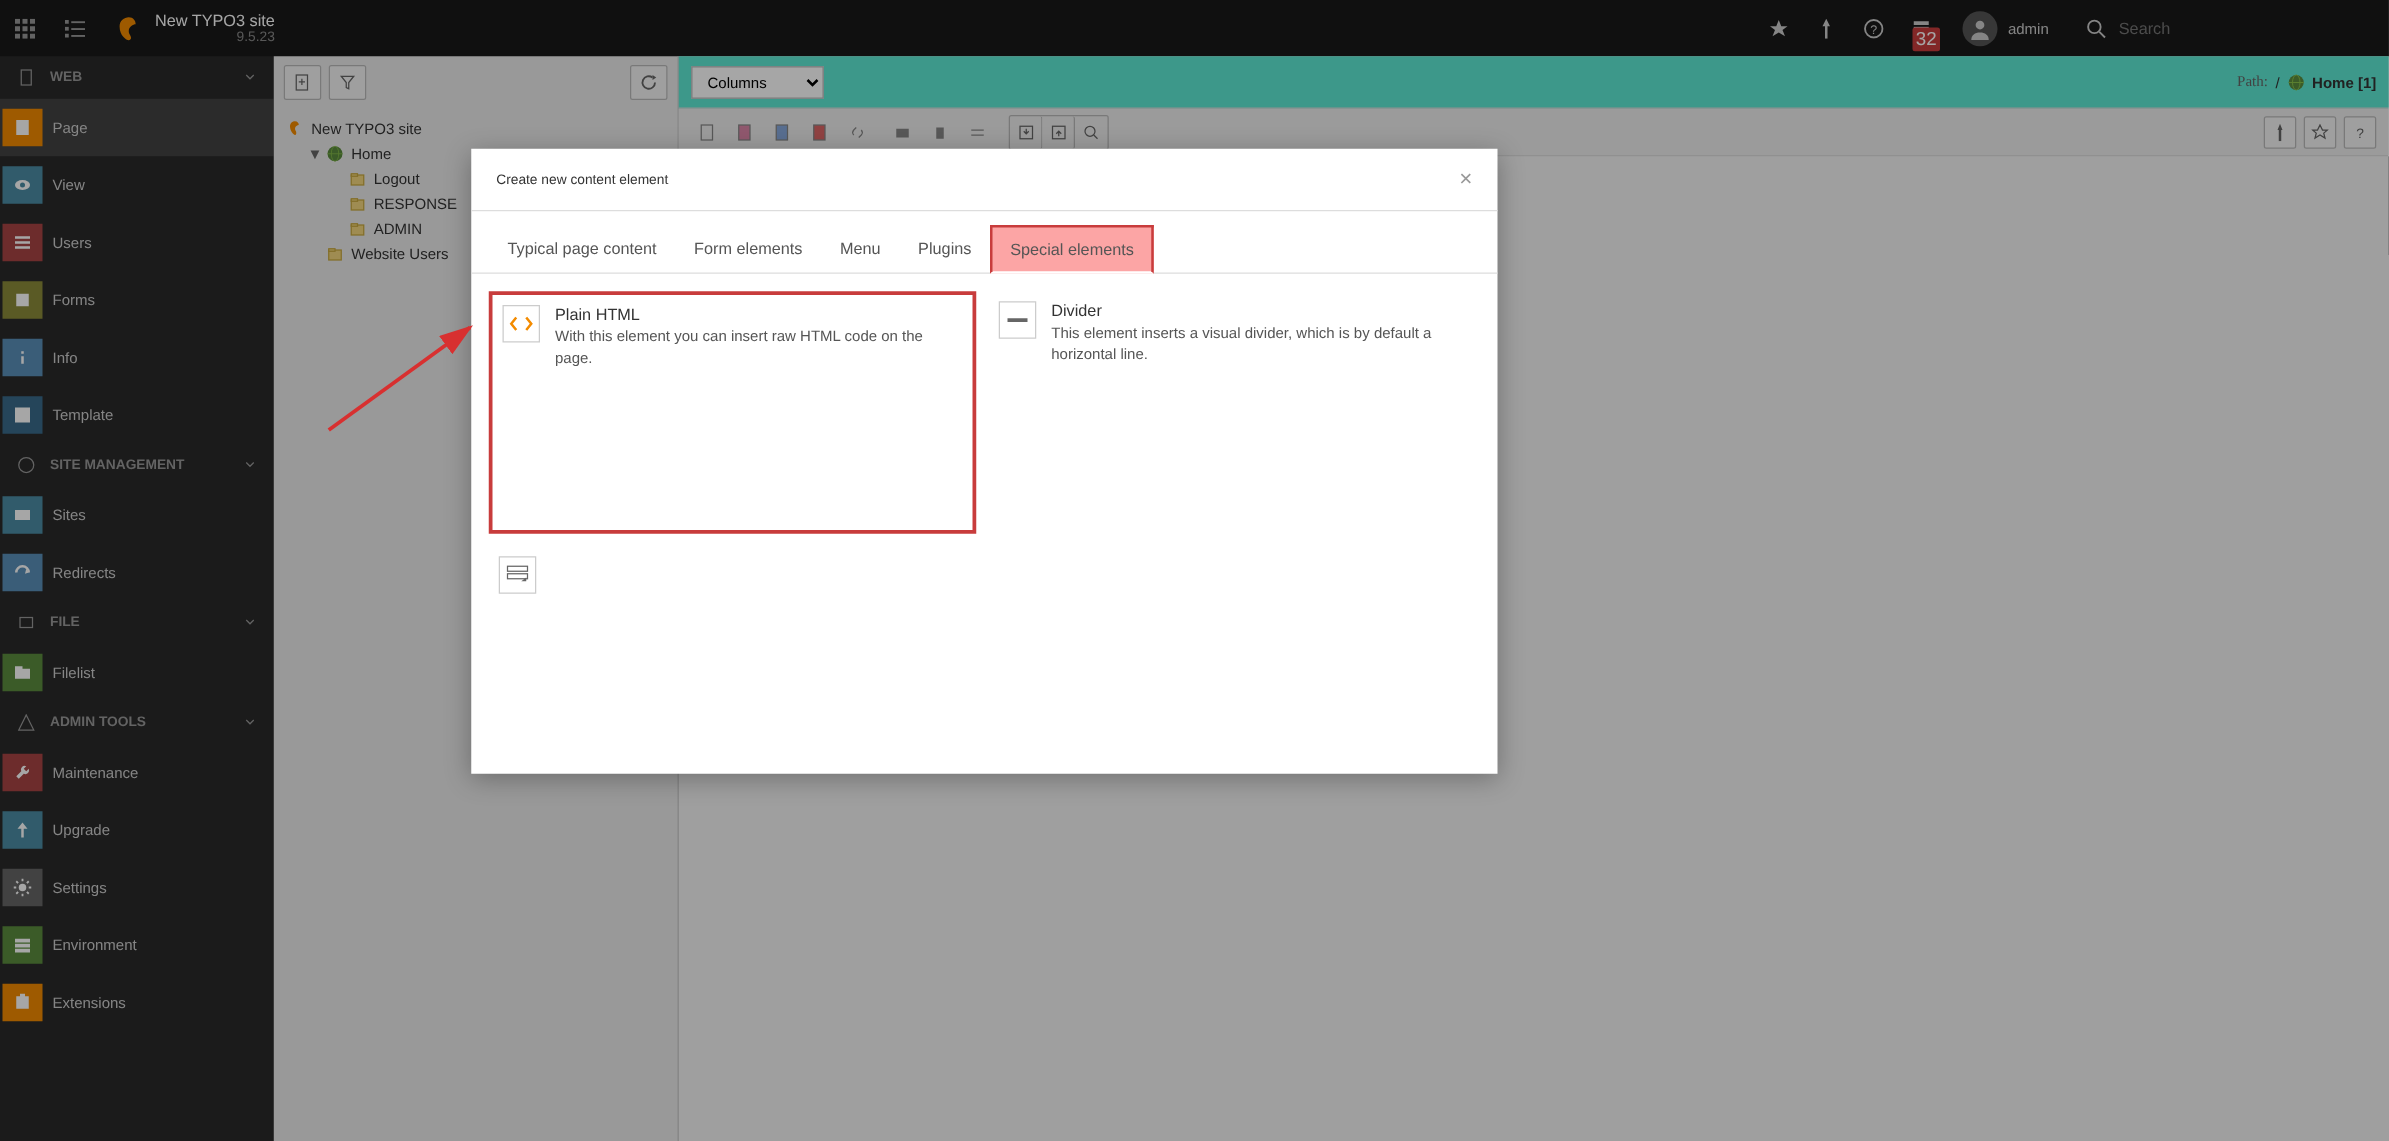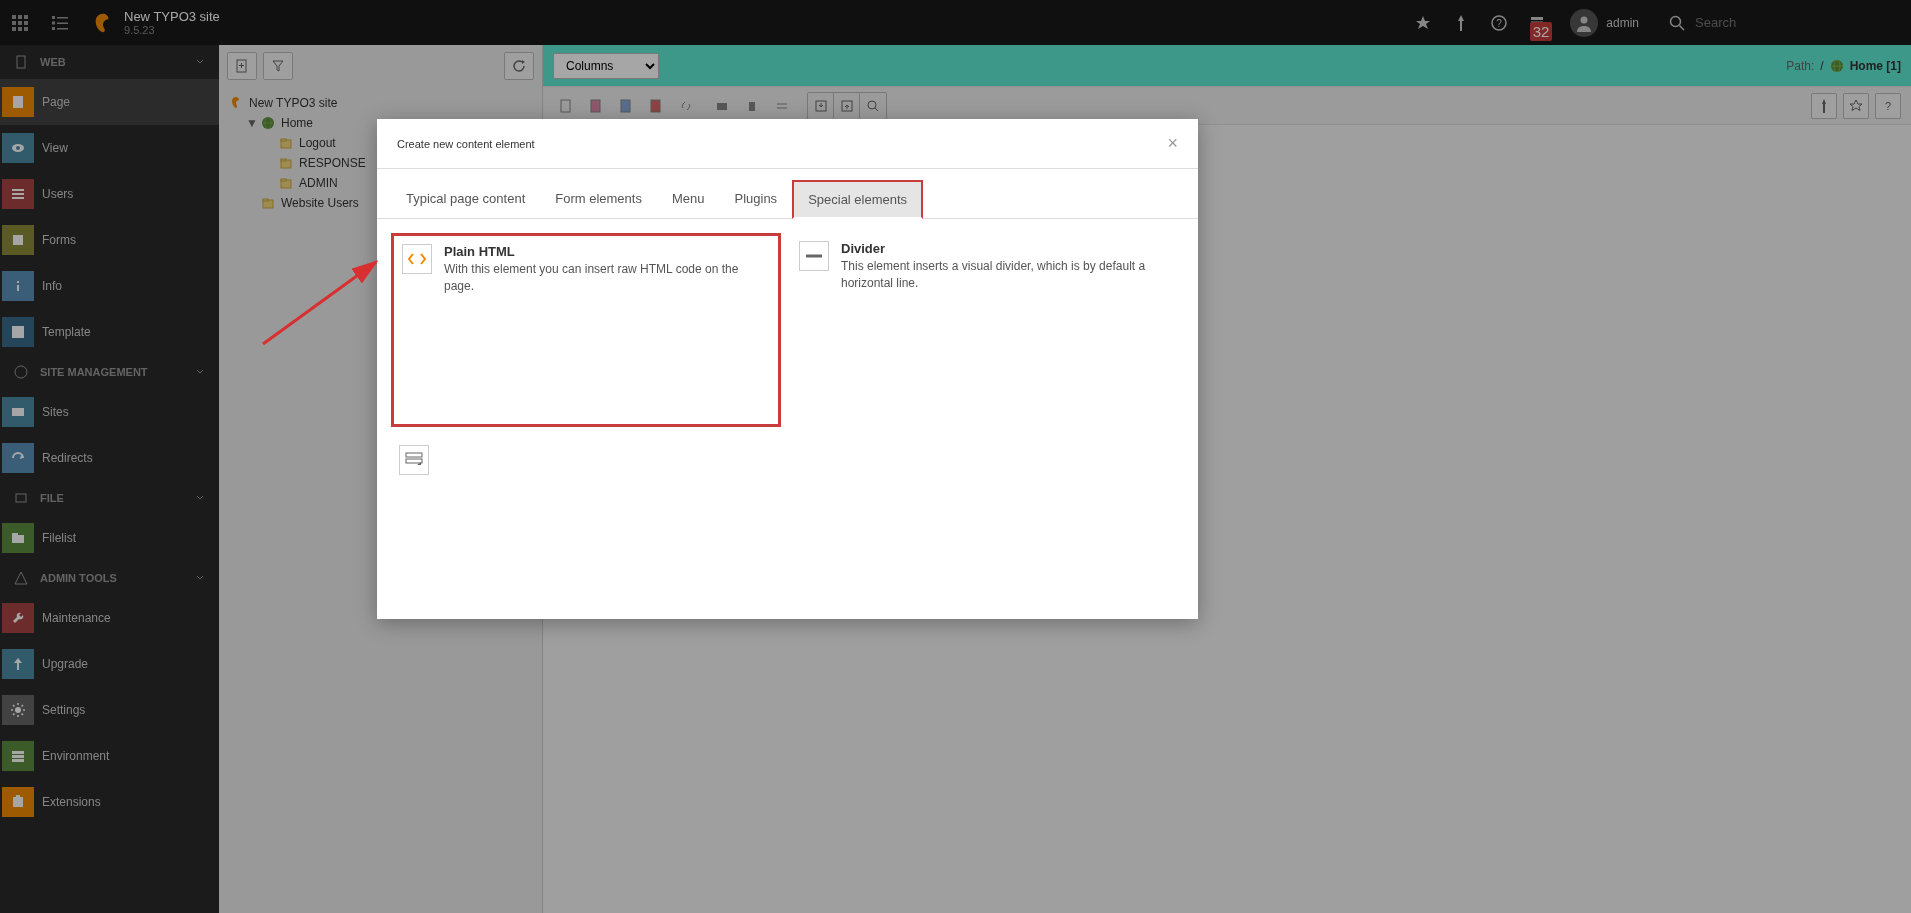--- a/index.html
+++ b/index.html
@@ -6,21 +6,21 @@
 body { background: #1a1a1a; width: 1911px; height: 913px; overflow: hidden; font-size: 12px; position: relative; }
 
 
 .topbar { height: 45px; background: #1a1a1a; display: flex; align-items: center; color: #ccc; }
 .topbar-left { display: flex; align-items: center; }
 .grid-btn, .list-btn { width: 40px; height: 45px; display: flex; align-items: center; justify-content: center; cursor: pointer; }
 .logo { display: flex; align-items: center; padding: 0 12px; }
 .logo-icon { width: 22px; height: 22px; margin-right: 10px; }
 .logo-text { display: flex; flex-direction: column; }
 .logo-title { color: #fff; font-size: 13px; }
-.logo-version { color: #888; font-size: 11px; }
+.logo-version { color: #888; font-size: 11px; text-align: right; }
 .topbar-right { margin-left: auto; display: flex; align-items: center; height: 45px; }
 .tb-icon { width: 38px; height: 45px; display: flex; align-items: center; justify-content: center; cursor: pointer; color: #ccc; }
 .badge-box { position: relative; }
 .badge { position: absolute; bottom: 4px; right: 4px; background: #c83c3c; color: #fff; font-size: 15px; padding: 1px 3px; border-radius: 2px; }
 .user-box { display: flex; align-items: center; padding: 0 14px; height: 45px; cursor: pointer; }
 .avatar { width: 28px; height: 28px; border-radius: 50%; background: #555; display: flex; align-items: center; justify-content: center; margin-right: 8px; }
 .search-box { display: flex; align-items: center; padding: 0 16px; height: 45px; cursor: pointer; }
 .search-box input { background: transparent; border: none; color: #ccc; font-size: 13px; margin-left: 10px; outline: none; width: 200px; }
 
 
@@ -42,47 +42,47 @@
 .tree-indent { display: inline-block; }
 .tree-toggle { width: 14px; display: inline-block; text-align: center; color: #666; }
 .tree-icon { width: 18px; height: 16px; display: inline-flex; align-items: center; justify-content: center; margin-right: 4px; }
 .tree-label { white-space: nowrap; }
 
 
 .main { position: absolute; top: 45px; left: 543px; right: 0; bottom: 0; background: #f5f5f5; }
 .main-toolbar { height: 42px; display: flex; align-items: center; padding: 0 10px; border-bottom: 1px solid #ddd; background: #5eead4; }
 .main-toolbar select { height: 26px; border: 1px solid #bbb; background: #fff; padding: 0 28px 0 8px; font-size: 12px; }
 .path-area { margin-left: auto; font-size: 12px; color: #333; display: flex; align-items: center; gap: 6px; }
-.path-label { color: #666; }
+.path-label { color: #666; font-family: Liberation Serif, serif; }
 .path-home { font-weight: bold; }
 .main-toolbar2 { height: 38px; display: flex; align-items: center; padding: 0 10px; gap: 4px; border-bottom: 1px solid #ddd; background: #eee; }
 .mt-btn { width: 26px; height: 26px; display: flex; align-items: center; justify-content: center; cursor: pointer; border-radius: 2px; }
 .mt-group { display: flex; border: 1px solid #bbb; border-radius: 2px; margin-left: 8px; }
 .mt-group .mt-btn { border-right: 1px solid #bbb; }
 .mt-group .mt-btn:last-child { border-right: none; }
 .mt-right { margin-left: auto; display: flex; gap: 6px; }
 .mt-box { width: 26px; height: 26px; border: 1px solid #bbb; display: flex; align-items: center; justify-content: center; cursor: pointer; border-radius: 2px; background: #f5f5f5; }
 
 
 .overlay { position: absolute; inset: 0; background: rgba(0,0,0,0.35); z-index: 50; }
 
 
 .modal { position: absolute; top: 119px; left: 377px; width: 821px; background: #fff; z-index: 100; box-shadow: 0 4px 20px rgba(0,0,0,0.3); }
 .modal-header { padding: 14px 20px; border-bottom: 1px solid #ddd; display: flex; align-items: center; }
 .modal-title { font-size: 11px; color: #333; }
 .modal-close { margin-left: auto; cursor: pointer; color: #999; font-size: 18px; }
 .modal-tabs { display: flex; padding: 10px 14px 0 14px; border-bottom: 1px solid #ddd; }
 .tab { padding: 10px 14px; cursor: pointer; color: #555; font-size: 13px; border: 1px solid transparent; border-bottom: none; position: relative; top: 1px; }
-.tab.active { border: 2px solid #c83c3c; border-bottom: 2px solid #fff; background: #e5e5e5; }
+.tab.active { border: 2px solid #c83c3c; border-bottom: 2px solid #fff; background: #fca5a5; }
 .modal-body { padding: 14px; display: flex; flex-wrap: wrap; gap: 10px; min-height: 400px; }
 .ce-item { width: 390px; display: flex; align-items: flex-start; padding: 8px; cursor: pointer; }
 .ce-item.highlight { border: 3px solid #c83c3c; }
 .ce-icon { width: 30px; height: 30px; border: 1px solid #ccc; margin-right: 12px; flex-shrink: 0; display: flex; align-items: center; justify-content: center; background: #fff; }
 .ce-text { flex: 1; }
-.ce-title { font-weight: bold; font-size: 13px; color: #333; margin-bottom: 2px; }
+.ce-title { font-weight: normal; font-size: 13px; color: #333; margin-bottom: 2px; }
 .ce-desc { font-size: 12px; color: #555; line-height: 1.4; }
 
 
 .arrow-annot { position: absolute; z-index: 200; pointer-events: none; }
 
 
 .ic-orange { background: #f38b00; }
 .ic-teal { background: #4c8da5; }
 .ic-green { background: #5b8c3e; }
 .ic-blue { background: #5a8fb8; }

